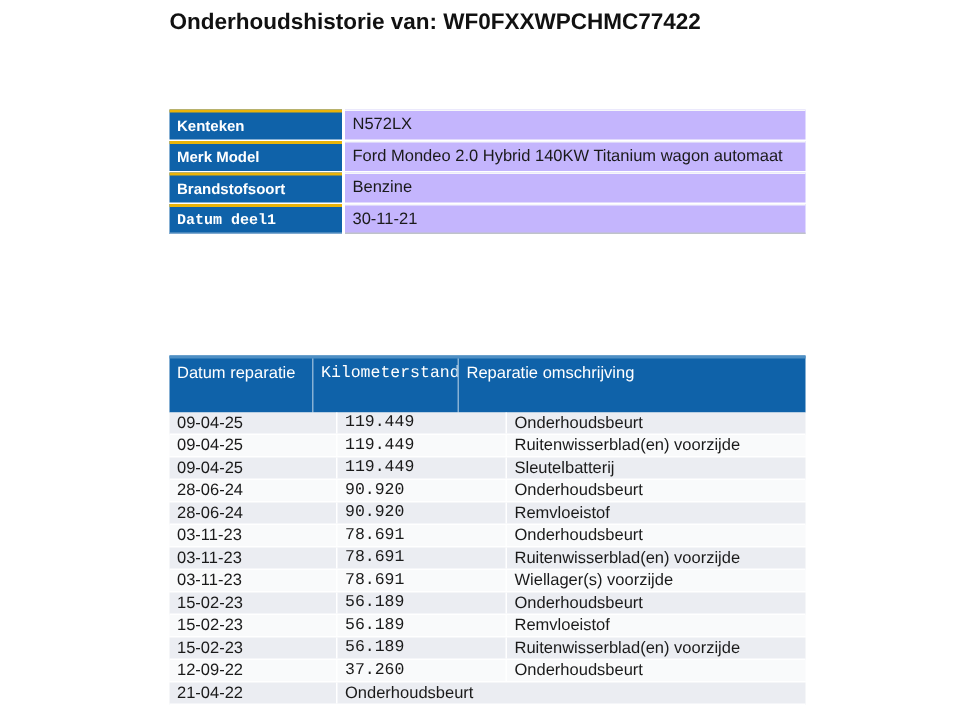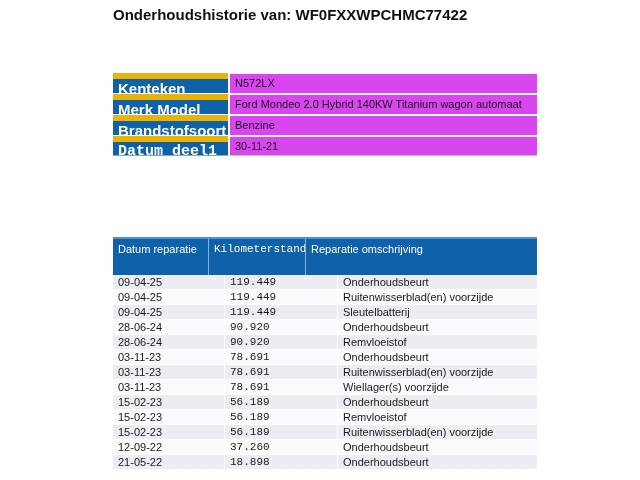--- a/index.html
+++ b/index.html
@@ -30,34 +30,34 @@
   }
   .info-row {
     display: flex;
     height: 20px;
     margin-bottom: 1px;
   }
   .info-label {
     width: 115px;
     box-sizing: border-box;
     background: #0f62a9;
-    border-top: 6px solid #eab308;
+    border-top: 2px solid #eab308;
     color: #ffffff;
-    font-size: 15px;
+    font-size: 10px;
     font-weight: bold;
     line-height: 19px;
     padding-left: 5px;
     margin-right: 2px;
     white-space: nowrap;
     overflow: hidden;
   }
   .info-value {
     flex: 1;
     box-sizing: border-box;
-    background: #d946ef;
+    background: #c4b5fd;
     border-top: 1px solid #f6f7fa;
     color: #1a1a1a;
     font-size: 11px;
     line-height: 19px;
     padding-left: 5px;
     white-space: nowrap;
     overflow: hidden;
   }
   .info-row:last-child .info-label { border-bottom: 1px solid #7fa9d0; font-family: Liberation Mono, monospace; }
   .info-row:last-child .info-value { border-bottom: 1px solid #bfc3c9; }
@@ -193,19 +193,18 @@
       <div class="cell col-date">15-02-23</div>
       <div class="cell col-km">56.189</div>
       <div class="cell col-desc">Ruitenwisserblad(en) voorzijde</div>
     </div>
     <div class="maint-row even">
       <div class="cell col-date">12-09-22</div>
       <div class="cell col-km">37.260</div>
       <div class="cell col-desc">Onderhoudsbeurt</div>
     </div>
     <div class="maint-row odd">
-      <div class="cell col-date">21-05-22</div>
-      <div class="cell col-km">18.898</div>
+      <div class="cell col-date">21-04-22</div>
       <div class="cell col-desc">Onderhoudsbeurt</div>
     </div>
   </div>
 
 </div>
 
 </body></html>

